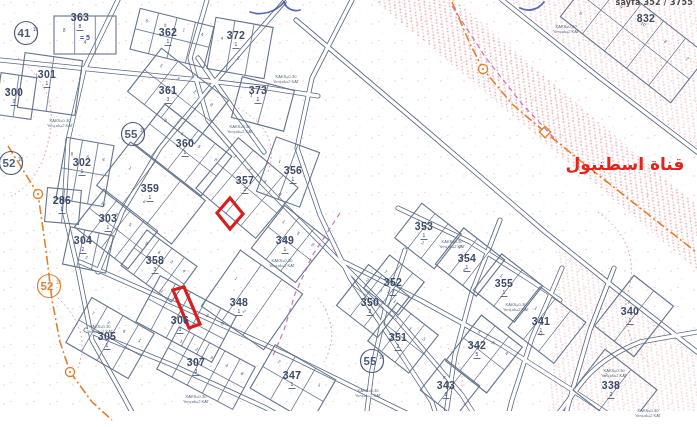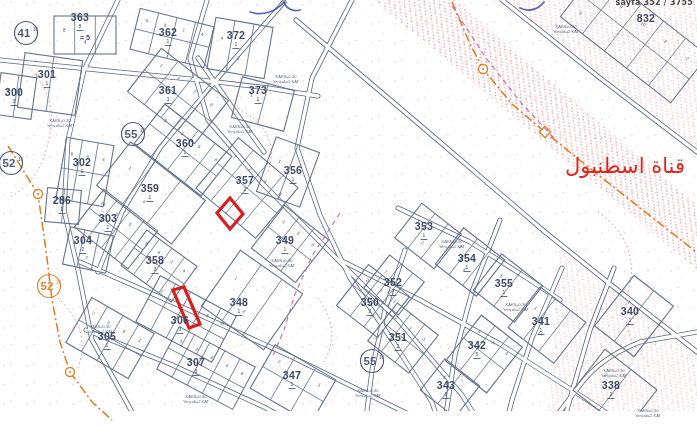--- a/index.html
+++ b/index.html
@@ -1,20 +1,20 @@
 <!DOCTYPE html>
 <html lang="en"><head>
 <meta charset="utf-8">
 <style>
   html,body{margin:0;padding:0;background:#ffffff;}
   .stage{position:relative;width:697px;height:427px;background:#ffffff;overflow:hidden;
          font-family:"Liberation Sans", sans-serif;}
   svg{position:absolute;left:0;top:0;}
   .canal-label{position:absolute;left:552px;top:155px;width:146px;text-align:center;
-      font-family:"DejaVu Sans", sans-serif;font-size:21px;font-weight:normal;
+      font-family:"DejaVu Sans", sans-serif;font-size:17px;font-weight:bold;
       direction:rtl;letter-spacing:0px;line-height:1.1;}
   .page-ref{position:absolute;top:-2px;right:4px;font-size:8px;font-weight:bold;
       color:#4b4b4b;font-family:"DejaVu Sans", sans-serif;letter-spacing:.2px;}
 </style>
 </head>
 <body>
 
 <div class="stage">
   <svg id="map" width="697" height="427" viewBox="0 0 697 427">
     <defs>

